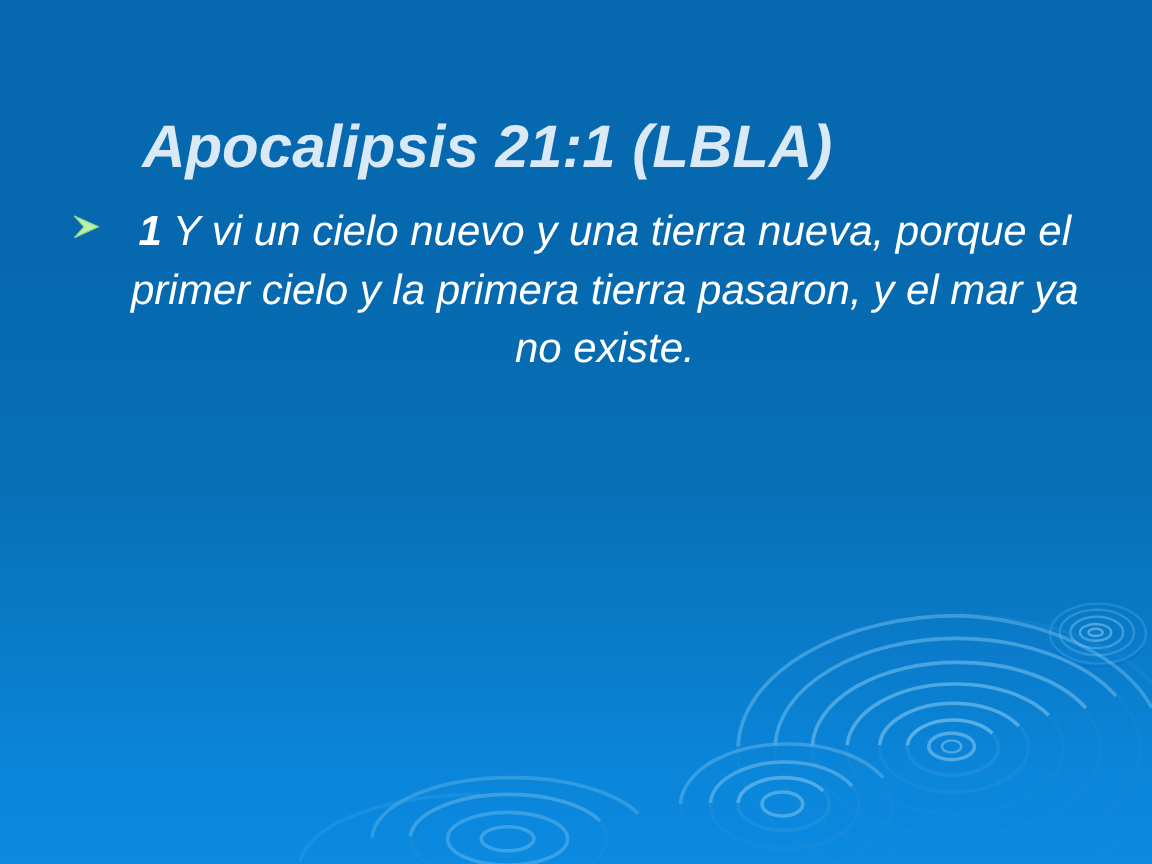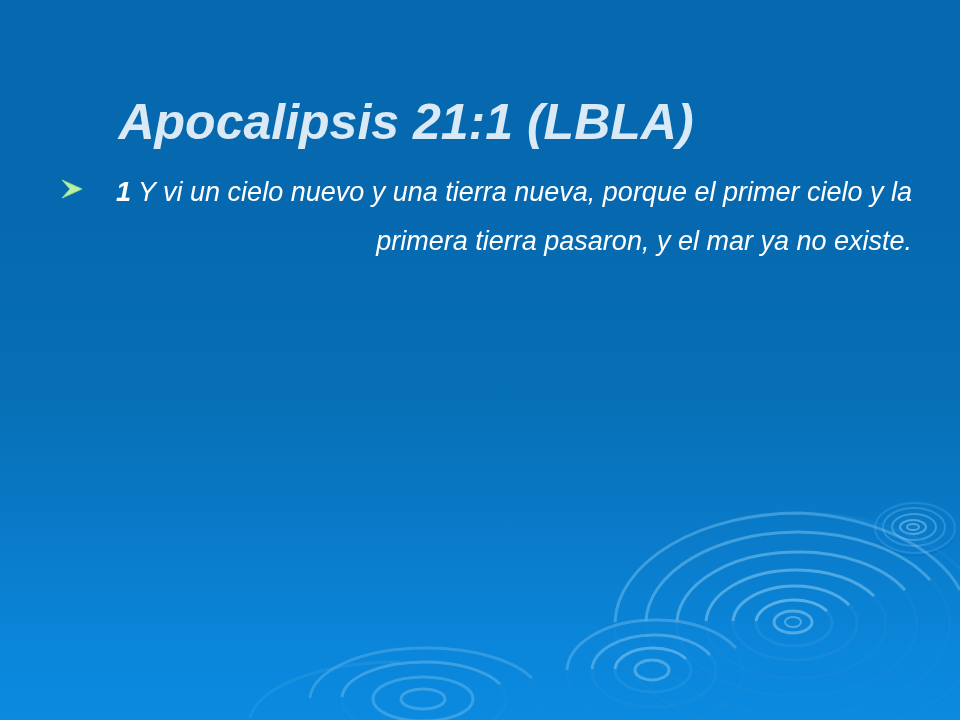--- a/index.html
+++ b/index.html
@@ -70,25 +70,25 @@
 
   .bullet-marker {
     position: absolute;
     left: 6px;
     top: 6px;
     width: 30px;
     height: 30px;
   }
 
   .bullet-text {
-    font-size: 27px;
+    font-size: 35px;
     line-height: 49px;
     font-style: italic;
     color: #FFFFFF;
-    text-align: right;
+    text-align: center;
   }
 
   .bullet-text .verse-num {
     font-weight: bold;
     font-style: italic;
   }
 </style>
 </head>
 <body>
 

